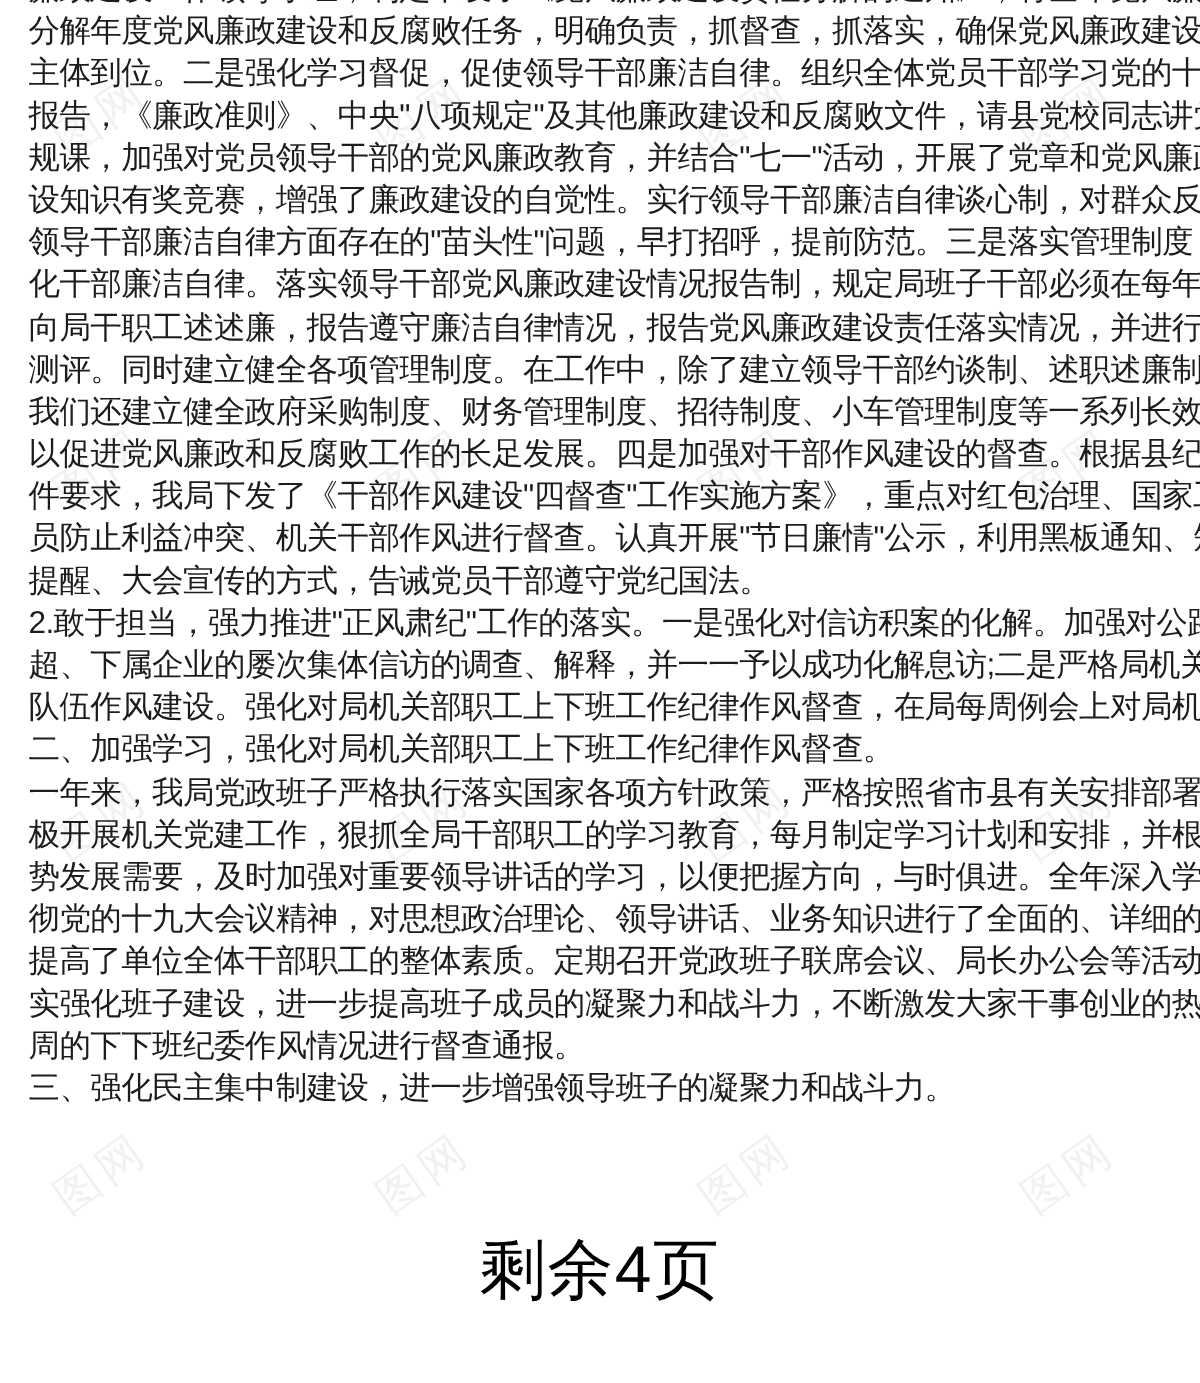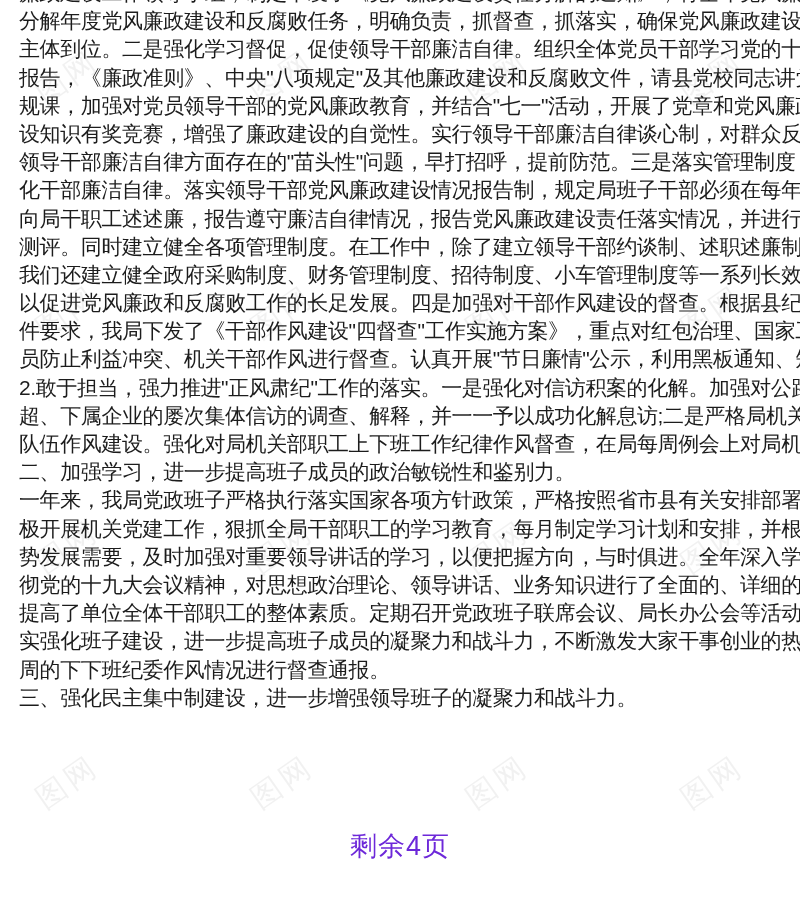--- a/index.html
+++ b/index.html
@@ -69,23 +69,23 @@
     top: 822px;
     height: 48px;
     display: flex;
     align-items: center;
     justify-content: center;
     gap: 42px;
     z-index: 3;
     cursor: pointer;
   }
   .preview-footer span {
-    font-size: 27px;
+    font-size: 44px;
     font-weight: 500;
-    color: #6d28d9;
+    color: #000000;
     letter-spacing: 1px;
   }
 </style>
 </head>
 <body>
 
 <div class="page">
 
   <div class="watermark-layer">
     <span class="wm">图网</span>
@@ -118,24 +118,25 @@
     <div class="doc-line">规课，加强对党员领导干部的党风廉政教育，并结合"七一"活动，开展了党章和党风廉政建</div>
     <div class="doc-line">设知识有奖竞赛，增强了廉政建设的自觉性。实行领导干部廉洁自律谈心制，对群众反映的</div>
     <div class="doc-line">领导干部廉洁自律方面存在的"苗头性"问题，早打招呼，提前防范。三是落实管理制度，强</div>
     <div class="doc-line">化干部廉洁自律。落实领导干部党风廉政建设情况报告制，规定局班子干部必须在每年年终</div>
     <div class="doc-line">向局干职工述述廉，报告遵守廉洁自律情况，报告党风廉政建设责任落实情况，并进行民意</div>
     <div class="doc-line">测评。同时建立健全各项管理制度。在工作中，除了建立领导干部约谈制、述职述廉制度外，</div>
     <div class="doc-line">我们还建立健全政府采购制度、财务管理制度、招待制度、小车管理制度等一系列长效机制，</div>
     <div class="doc-line">以促进党风廉政和反腐败工作的长足发展。四是加强对干部作风建设的督查。根据县纪委文</div>
     <div class="doc-line">件要求，我局下发了《干部作风建设"四督查"工作实施方案》，重点对红包治理、国家工作人</div>
     <div class="doc-line">员防止利益冲突、机关干部作风进行督查。认真开展"节日廉情"公示，利用黑板通知、短信</div>
+    <div class="doc-line">提醒、大会宣传的方式，告诫党员干部遵守党纪国法。</div>
     <div class="doc-line">2.敢于担当，强力推进"正风肃纪"工作的落实。一是强化对信访积案的化解。加强对公路治</div>
     <div class="doc-line">超、下属企业的屡次集体信访的调查、解释，并一一予以成功化解息访;二是严格局机关干部</div>
     <div class="doc-line">队伍作风建设。强化对局机关部职工上下班工作纪律作风督查，在局每周例会上对局机关上</div>
-    <div class="doc-line">二、加强学习，进一步提高班子成员的政治敏锐性和鉴别力。</div>
+    <div class="doc-line">二、加强学习，强化对局机关部职工上下班工作纪律作风督查。</div>
     <div class="doc-line">一年来，我局党政班子严格执行落实国家各项方针政策，严格按照省市县有关安排部署，积</div>
     <div class="doc-line">极开展机关党建工作，狠抓全局干部职工的学习教育，每月制定学习计划和安排，并根据形</div>
     <div class="doc-line">势发展需要，及时加强对重要领导讲话的学习，以便把握方向，与时俱进。全年深入学习贯</div>
     <div class="doc-line">彻党的十九大会议精神，对思想政治理论、领导讲话、业务知识进行了全面的、详细的学习，</div>
     <div class="doc-line">提高了单位全体干部职工的整体素质。定期召开党政班子联席会议、局长办公会等活动，切</div>
     <div class="doc-line">实强化班子建设，进一步提高班子成员的凝聚力和战斗力，不断激发大家干事创业的热情，</div>
     <div class="doc-line">周的下下班纪委作风情况进行督查通报。</div>
     <div class="doc-line">三、强化民主集中制建设，进一步增强领导班子的凝聚力和战斗力。</div>
   </div>
 

